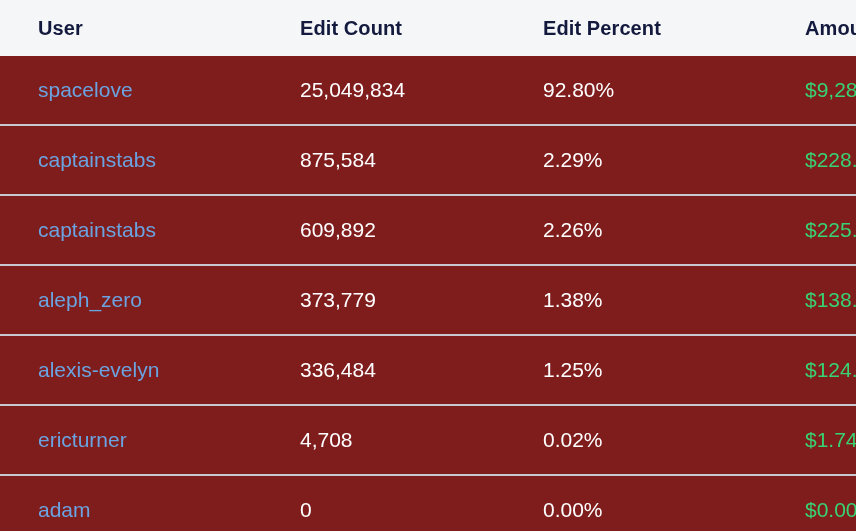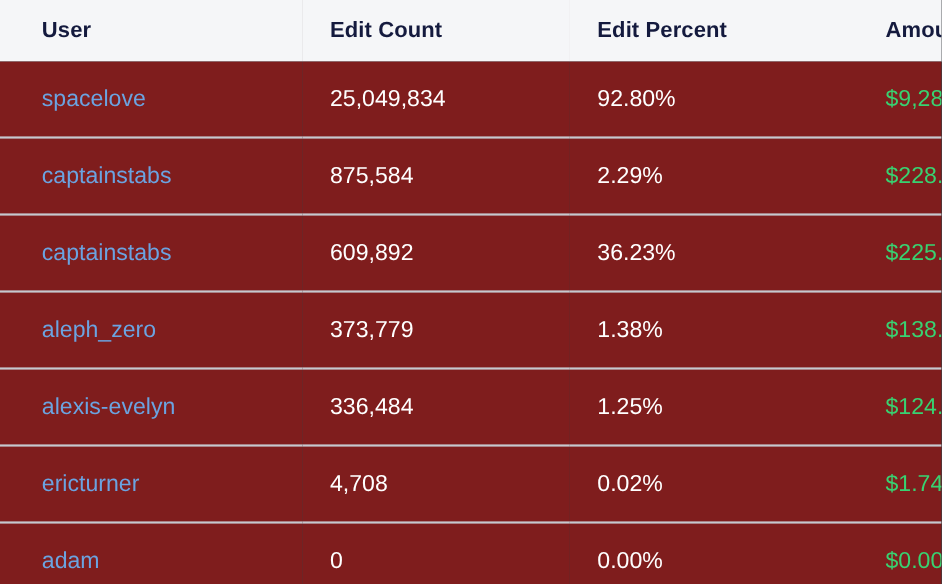--- a/index.html
+++ b/index.html
@@ -115,21 +115,21 @@
         </tr>
         <tr class="data-row">
           <td class="cell-user"><a class="user-link">captainstabs</a></td>
           <td class="cell-count"><span class="count-value">875,584</span></td>
           <td class="cell-percent"><span class="percent-value">2.29%</span></td>
           <td class="cell-amount"><span class="amount-value">$228.90</span></td>
         </tr>
         <tr class="data-row">
           <td class="cell-user"><a class="user-link">captainstabs</a></td>
           <td class="cell-count"><span class="count-value">609,892</span></td>
-          <td class="cell-percent"><span class="percent-value">36.23%</span></td>
+          <td class="cell-percent"><span class="percent-value">2.26%</span></td>
           <td class="cell-amount"><span class="amount-value">$225.94</span></td>
         </tr>
         <tr class="data-row">
           <td class="cell-user"><a class="user-link">aleph_zero</a></td>
           <td class="cell-count"><span class="count-value">373,779</span></td>
           <td class="cell-percent"><span class="percent-value">1.38%</span></td>
           <td class="cell-amount"><span class="amount-value">$138.47</span></td>
         </tr>
         <tr class="data-row">
           <td class="cell-user"><a class="user-link">alexis-evelyn</a></td>

